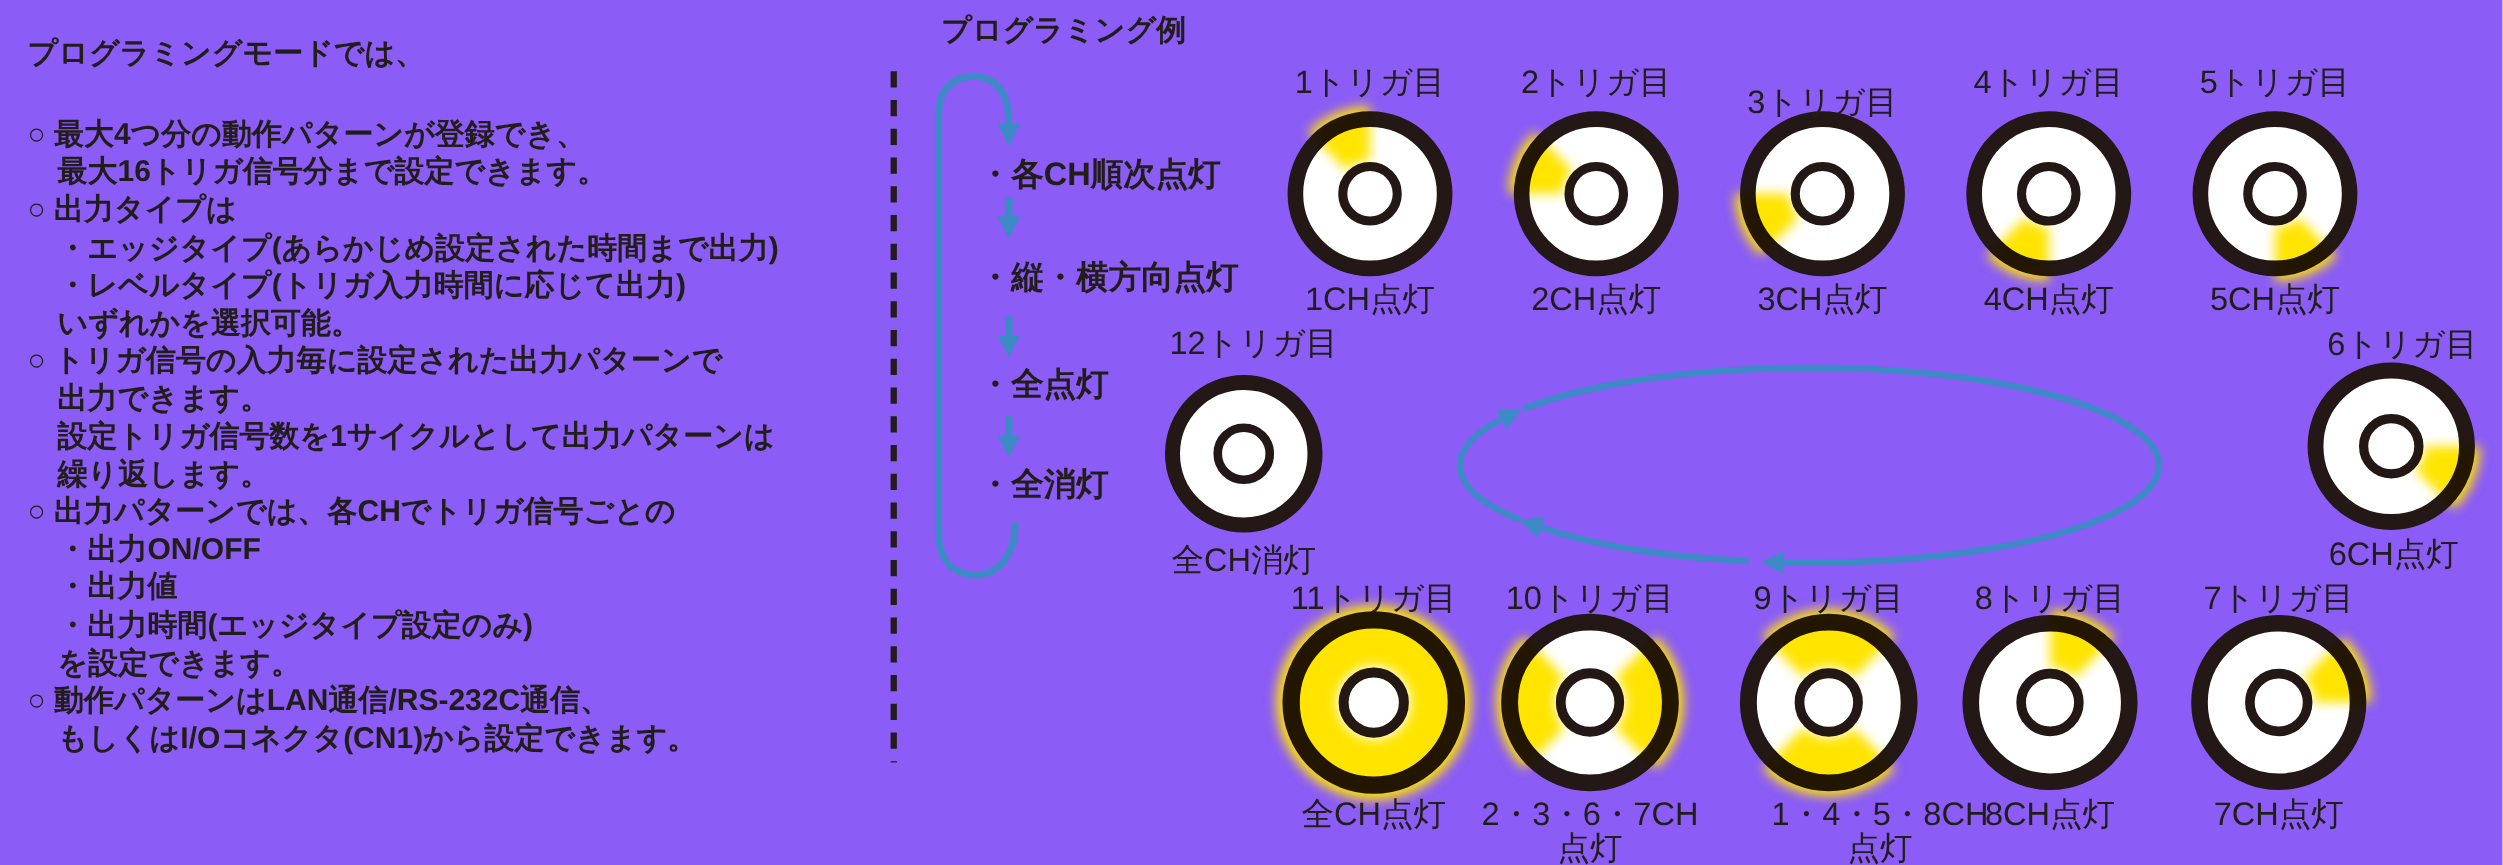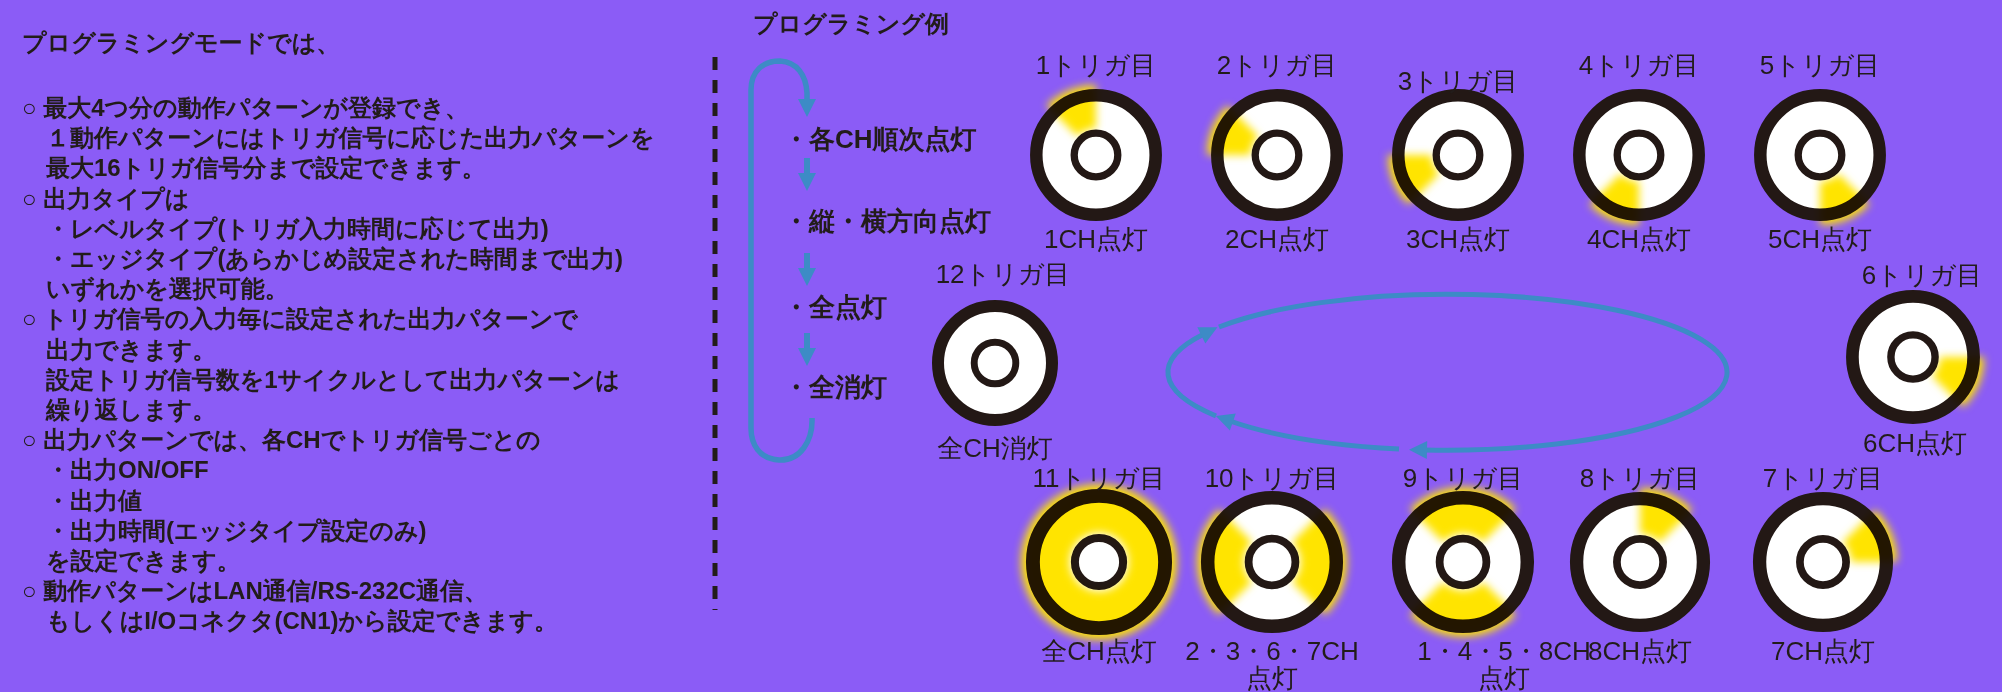--- a/index.html
+++ b/index.html
@@ -113,25 +113,24 @@
           <circle cx="995" cy="363" r="57.0" fill="#ffffff" stroke="#231815" stroke-width="12.0"></circle>
           <circle cx="995" cy="363" r="20.8" fill="#ffffff" stroke="#231815" stroke-width="6.9"></circle>
         </g>
       </g>
   </svg>
 
   <div id="left-block" class="abs">
     <div id="left-heading">プログラミングモードでは、</div>
     <div id="left-lines">
       <div class="tline">○ 最大4つ分の動作パターンが登録でき、</div>
-      <div class="tline">　１動作パターンにはトリガ信号に応じた出力パターンを</div>
       <div class="tline">　最大16トリガ信号分まで設定できます。</div>
       <div class="tline">○ 出力タイプは</div>
+      <div class="tline">　・エッジタイプ(あらかじめ設定された時間まで出力)</div>
       <div class="tline">　・レベルタイプ(トリガ入力時間に応じて出力)</div>
-      <div class="tline">　・エッジタイプ(あらかじめ設定された時間まで出力)</div>
       <div class="tline">　いずれかを選択可能。</div>
       <div class="tline">○ トリガ信号の入力毎に設定された出力パターンで</div>
       <div class="tline">　出力できます。</div>
       <div class="tline">　設定トリガ信号数を1サイクルとして出力パターンは</div>
       <div class="tline">　繰り返します。</div>
       <div class="tline">○ 出力パターンでは、各CHでトリガ信号ごとの</div>
       <div class="tline">　・出力ON/OFF</div>
       <div class="tline">　・出力値</div>
       <div class="tline">　・出力時間(エッジタイプ設定のみ)</div>
       <div class="tline">　を設定できます。</div>

